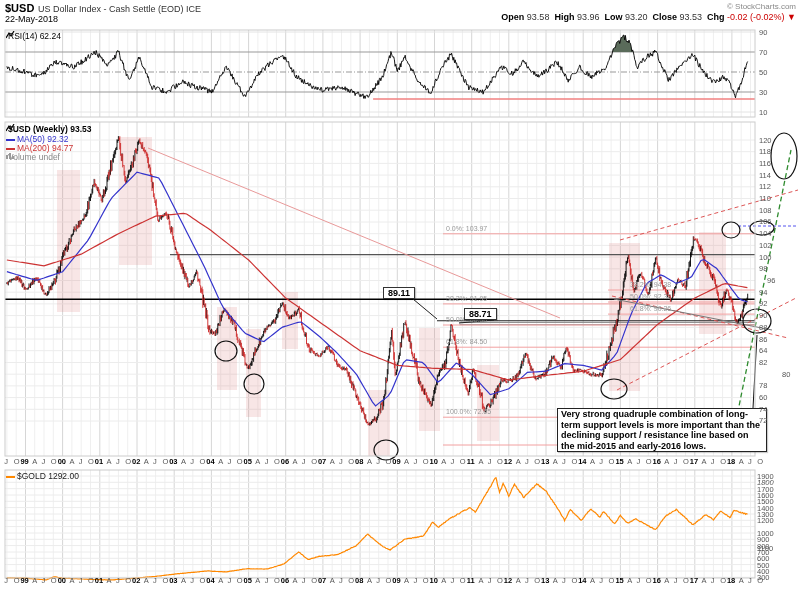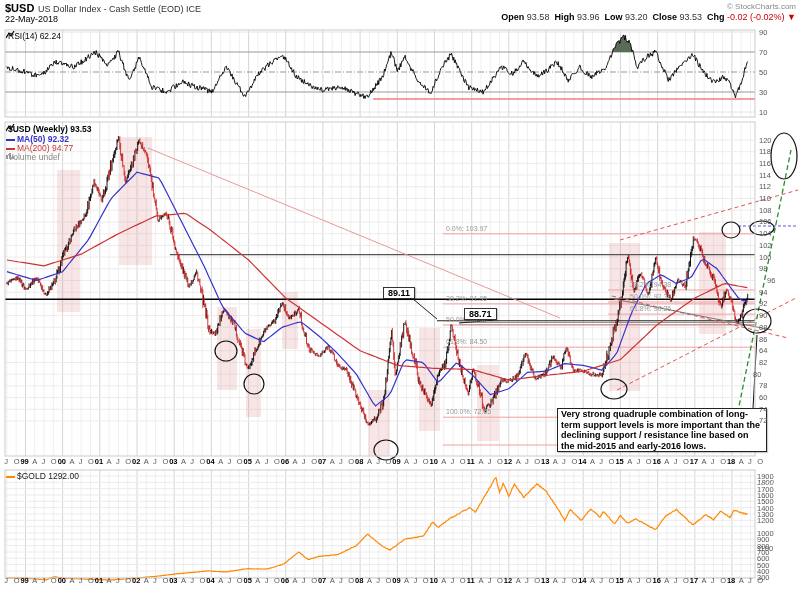--- a/index.html
+++ b/index.html
@@ -404,21 +404,21 @@
     <span class="ic"><svg width="9" height="8">
           <polyline points="0,7 3,2 5,5 8,0" fill="none" stroke="#000" stroke-width="1.2"></polyline>
         </svg></span><span>RSI(14) 62.24</span>
   </div>
 
   <div class="legend" style="left:6px;top:124px;color:#000;font-weight:bold;">
     <span class="ic"><svg width="9" height="8">
           <polyline points="0,7 3,2 5,5 8,0" fill="none" stroke="#000" stroke-width="1.2"></polyline>
         </svg></span><span>$USD (Weekly) 93.53</span>
   </div>
-  <div class="legend" style="left:6px;top:134px;color:#3333cc;font-weight:bold;">
+  <div class="legend" style="left:6px;top:134px;color:#3333cc;">
     <span class="dash" style="background:#3333cc;"></span><span>MA(50) 92.32</span>
   </div>
   <div class="legend" style="left:6px;top:143px;color:#cc3333;">
     <span class="dash" style="background:#cc3333;"></span><span>MA(200) 94.77</span>
   </div>
   <div class="legend" style="left:6px;top:152px;color:#888;">
     <span class="ic"><svg width="8" height="7">
           <rect x="0" y="3" width="2" height="4" fill="#999"></rect>
           <rect x="3" y="1" width="2" height="6" fill="#999"></rect>
           <rect x="6" y="4" width="2" height="3" fill="#999"></rect>
@@ -429,21 +429,21 @@
     <span class="dash" style="background:#ff8800;"></span><span>$GOLD 1292.00</span>
   </div>
 
   <div class="annot">Very strong quadruple combination of long-term support levels is more important than the declining support / resistance line based on the mid-2015 and early-2016 lows.</div>
 
   <div id="axes">
       <span class="axlbl" style="left: 759px; top: 416.492px;">72</span>
       <span class="axlbl" style="left: 759px; top: 404.784px;">74</span>
       <span class="axlbl" style="left: 759px; top: 393.076px;">60</span>
       <span class="axlbl" style="left: 759px; top: 381.368px;">78</span>
-      <span class="axlbl" style="left: 753px; top: 369.66px;">80</span>
+      <span class="axlbl" style="left: 782px; top: 369.66px;">80</span>
       <span class="axlbl" style="left: 759px; top: 357.952px;">82</span>
       <span class="axlbl" style="left: 759px; top: 346.244px;">64</span>
       <span class="axlbl" style="left: 759px; top: 334.536px;">86</span>
       <span class="axlbl" style="left: 759px; top: 322.828px;">88</span>
       <span class="axlbl" style="left: 759px; top: 311.12px;">90</span>
       <span class="axlbl" style="left: 759px; top: 299.412px;">92</span>
       <span class="axlbl" style="left: 759px; top: 287.704px;">94</span>
       <span class="axlbl" style="left: 759px; top: 275.996px; padding-left: 8px;">96</span>
       <span class="axlbl" style="left: 759px; top: 264.288px;">98</span>
       <span class="axlbl" style="left: 759px; top: 252.58px;">100</span>

